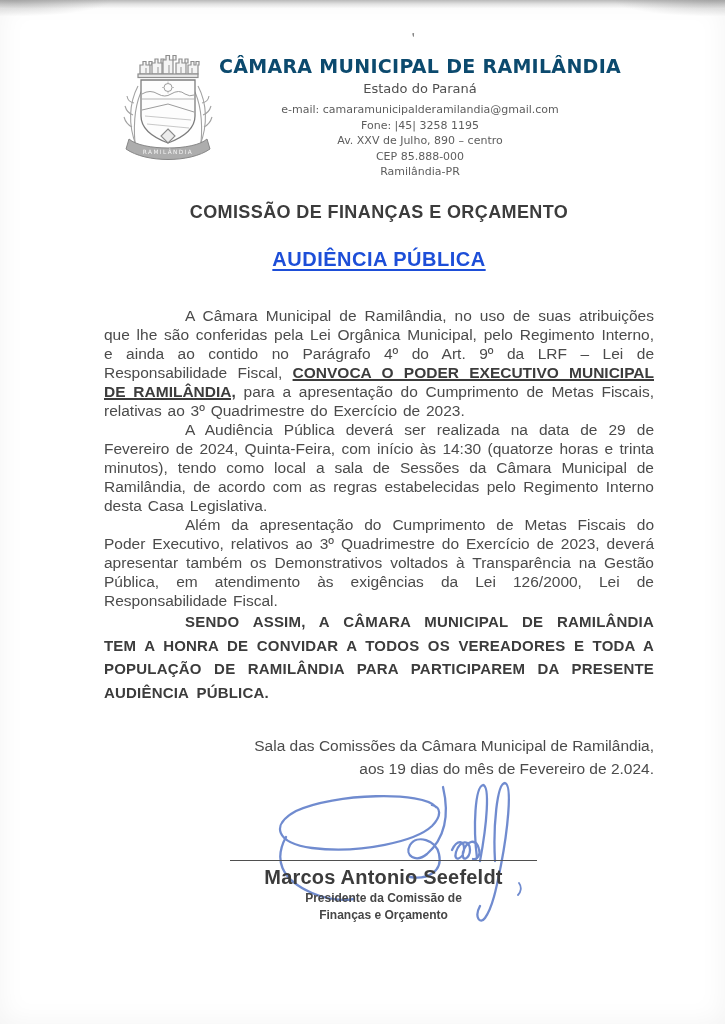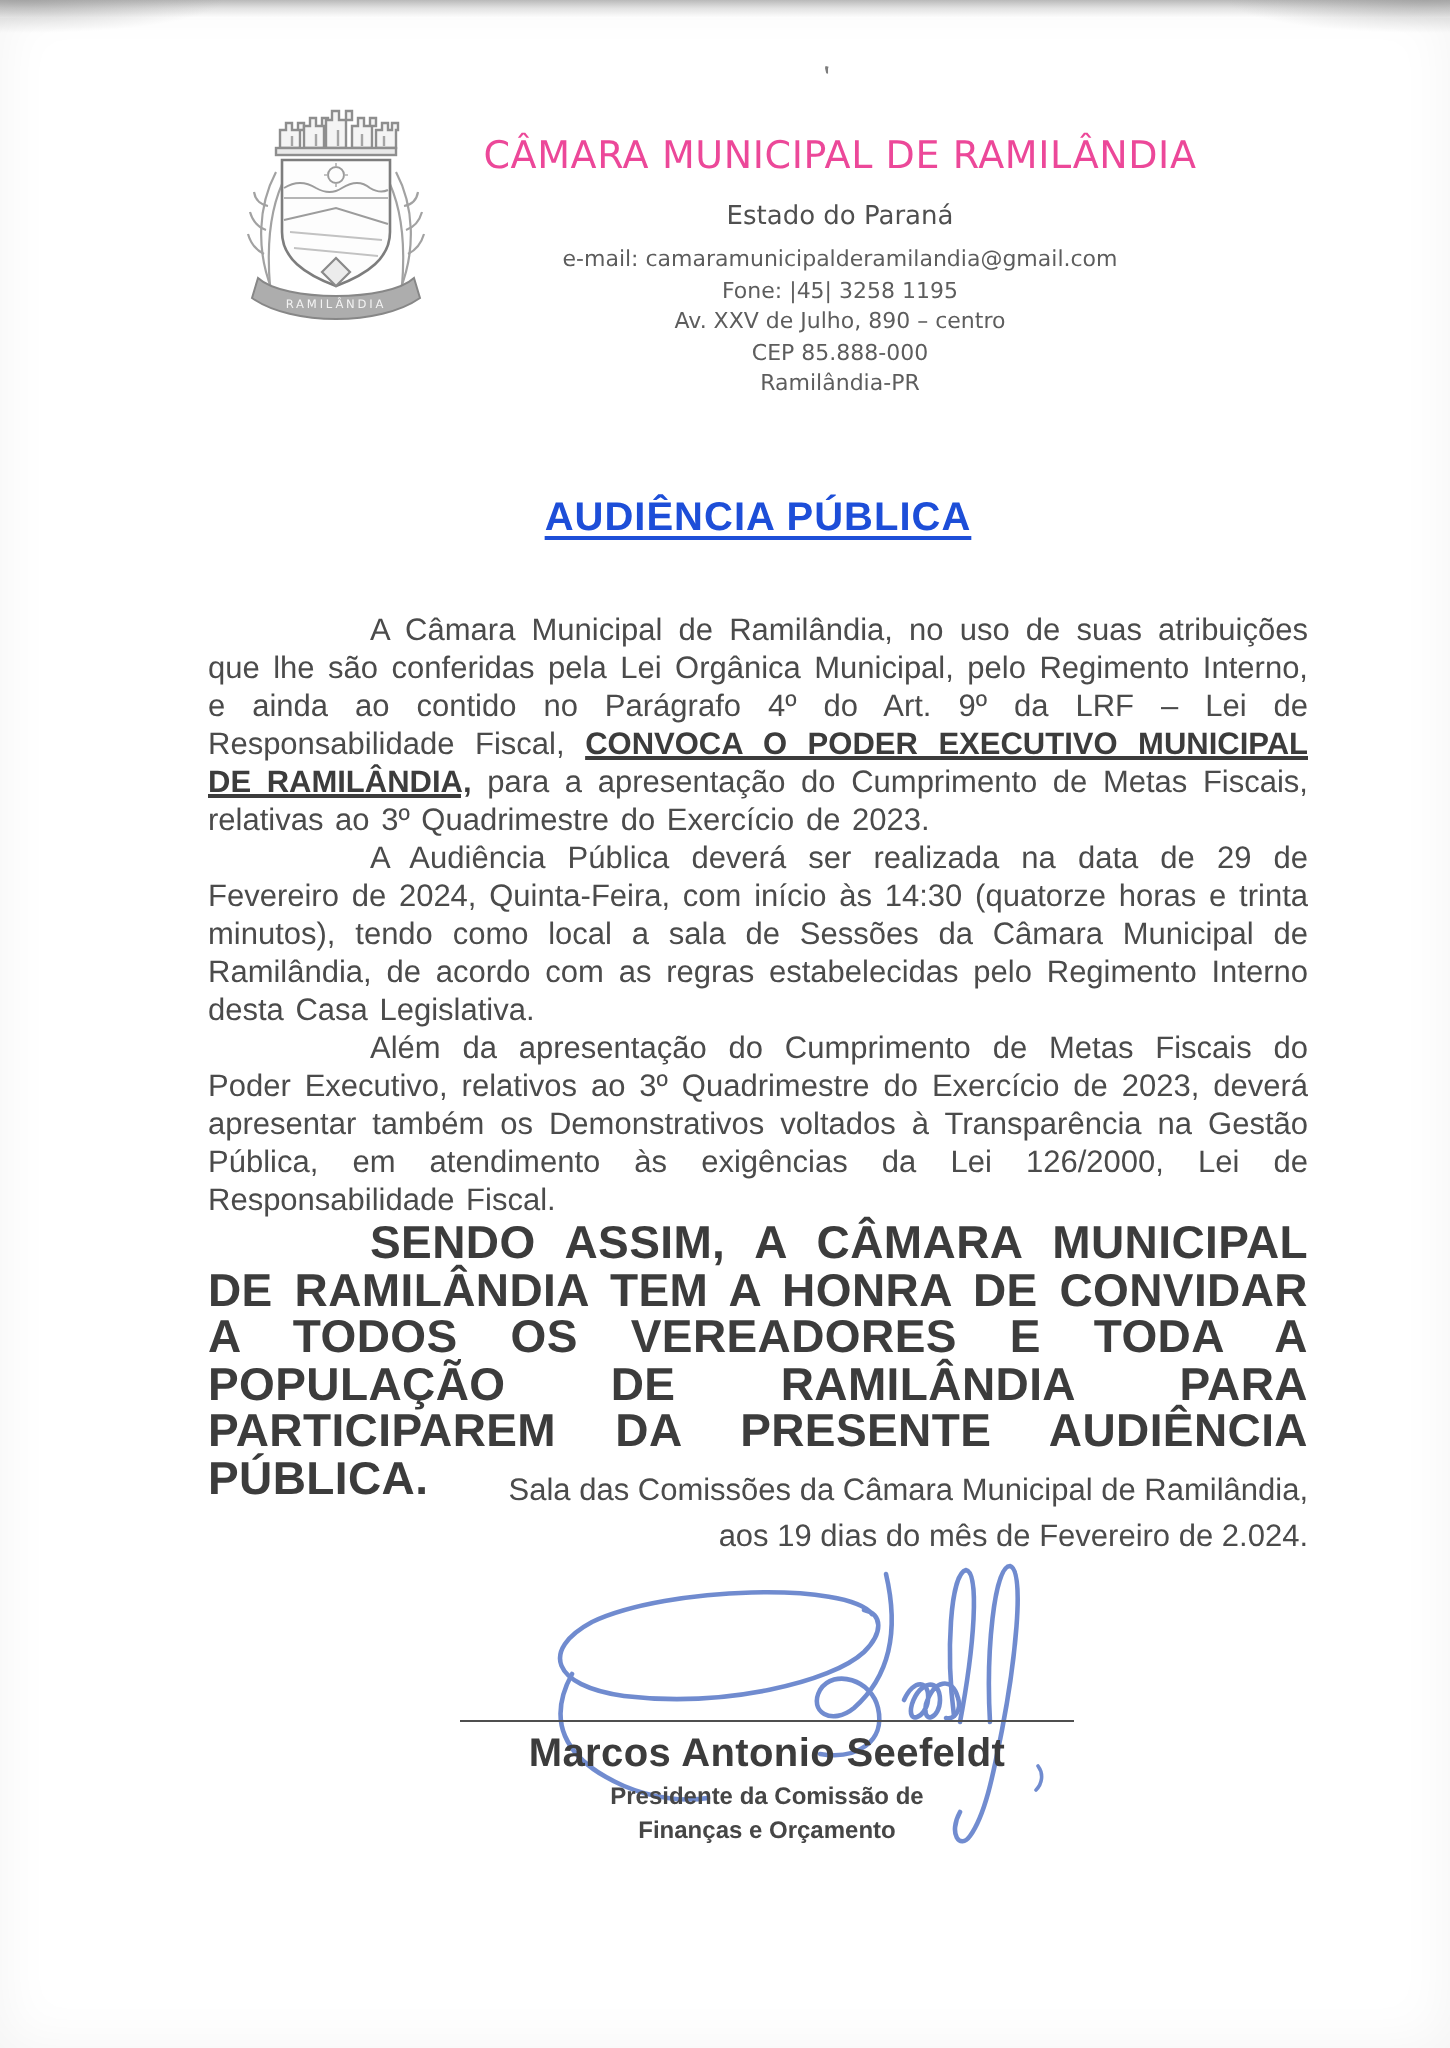--- a/index.html
+++ b/index.html
@@ -30,21 +30,21 @@
     font-family:"DejaVu Sans",sans-serif;
   }
   
   .crest{position:absolute;left:122px;top:53px;}
   .header-text{
     position:absolute;left:140px;top:55px;width:560px;
     text-align:center;
     font-family:"DejaVu Sans",sans-serif;color:#5a5a5a;
   }
   .org-name{
-    margin:12px;font-size:19px;font-weight:400;color:#ec4899;
+    margin:0;font-size:19px;font-weight:700;color:#0c4a6e;
     letter-spacing:.3px;white-space:nowrap;
   }
   .state{margin:4px 0 0 0;font-size:13px;color:#4f4f4f;}
   .contact{margin:6px 0 0 0;font-size:11px;line-height:15.5px;color:#5d5d5d;}
   
   .title1{
     position:absolute;left:104px;top:202px;width:550px;margin:0;
     text-align:center;font-size:18px;font-weight:700;color:#3c3c3c;
     letter-spacing:.4px;
   }
@@ -59,21 +59,21 @@
     position:absolute;left:104px;top:306px;width:550px;
     font-size:15.5px;line-height:19px;text-align:justify;
     word-spacing:1.5px;color:#4b4b4b;
   }
   .body-block p{margin:0;text-indent:81px;}
   .emphasis{
     font-weight:700;color:#3c3c3c;
     text-decoration:underline;text-decoration-thickness:1.5px;
   }
   .p-invite{
-    font-size:23px;font-weight:700;color:#3c3c3c;
+    font-size:15px;font-weight:700;color:#3c3c3c;
     line-height:23.5px;word-spacing:3.5px;letter-spacing:.2px;
   }
   
   .closing{
     position:absolute;left:104px;top:734px;width:550px;
     text-align:right;font-size:15.5px;line-height:23px;color:#4b4b4b;
   }
   .closing p{margin:0;}
   
   .sig-ink{position:absolute;left:264px;top:779px;}
@@ -141,20 +141,21 @@
     <p class="state">Estado do Paraná</p>
     <div class="contact">
       <div>e-mail: camaramunicipalderamilandia@gmail.com</div>
       <div>Fone: |45| 3258 1195</div>
       <div>Av. XXV de Julho, 890 – centro</div>
       <div>CEP 85.888-000</div>
       <div>Ramilândia-PR</div>
     </div>
   </div>
 
+  <h2 class="title1">COMISSÃO DE FINANÇAS E ORÇAMENTO</h2>
   <h3 class="title2"><span>AUDIÊNCIA PÚBLICA</span></h3>
 
   <div class="body-block">
     <p><span>A Câmara Municipal de Ramilândia, no uso de suas atribuições que lhe são conferidas pela Lei Orgânica Municipal, pelo Regimento Interno, e ainda ao contido no Parágrafo 4º do Art. 9º da LRF – Lei de Responsabilidade Fiscal, </span><span class="emphasis">CONVOCA O PODER EXECUTIVO MUNICIPAL DE RAMILÂNDIA,</span><span> para a apresentação do Cumprimento de Metas Fiscais, relativas ao 3º Quadrimestre do Exercício de 2023.</span></p>
     <p>A Audiência Pública deverá ser realizada na data de 29 de Fevereiro de 2024, Quinta-Feira, com início às 14:30 (quatorze horas e trinta minutos), tendo como local a sala de Sessões da Câmara Municipal de Ramilândia, de acordo com as regras estabelecidas pelo Regimento Interno desta Casa Legislativa.</p>
     <p>Além da apresentação do Cumprimento de Metas Fiscais do Poder Executivo, relativos ao 3º Quadrimestre do Exercício de 2023, deverá apresentar também os Demonstrativos voltados à Transparência na Gestão Pública, em atendimento às exigências da Lei 126/2000, Lei de Responsabilidade Fiscal.</p>
     <p class="p-invite">SENDO ASSIM, A CÂMARA MUNICIPAL DE RAMILÂNDIA TEM A HONRA DE CONVIDAR A TODOS OS VEREADORES E TODA A POPULAÇÃO DE RAMILÂNDIA PARA PARTICIPAREM DA PRESENTE AUDIÊNCIA PÚBLICA.</p>
   </div>
 
   <div class="closing">

